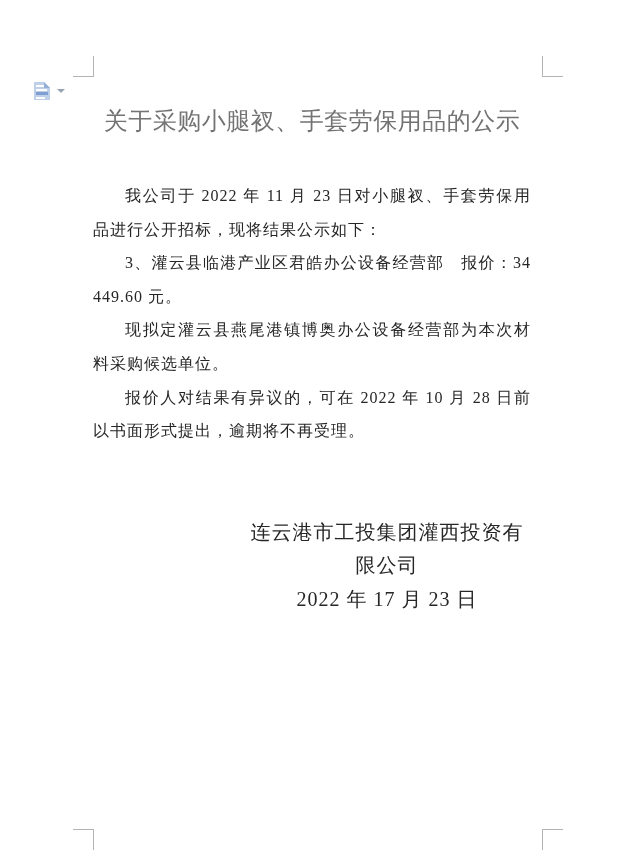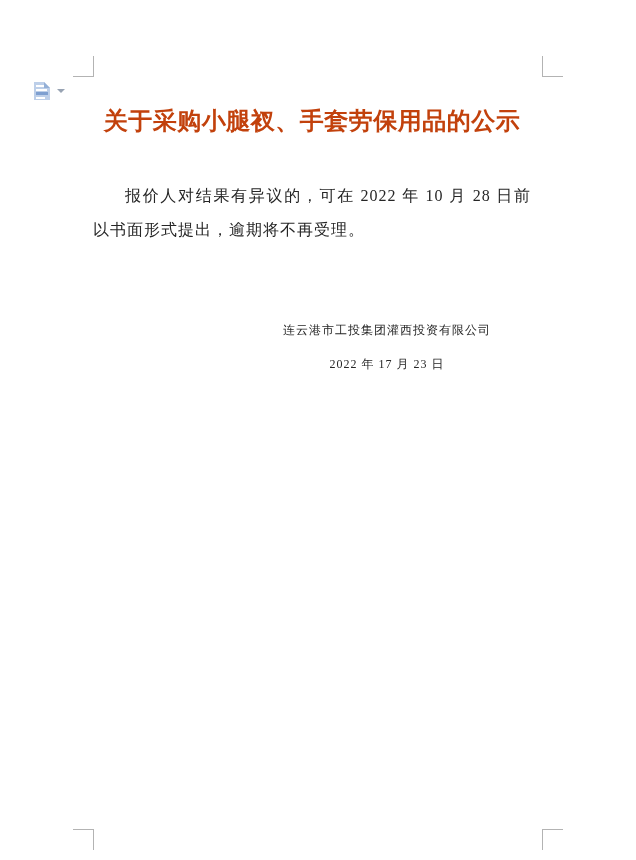--- a/index.html
+++ b/index.html
@@ -25,29 +25,29 @@
   .paste-doc .ln2 { top:7px;  width:11px; }
   .paste-doc .bar { position:absolute; left:2px; top:10px; width:12px; height:3px; background:#7e9fd0; }
   .paste-doc .ln3 { top:15px; width:9px; }
   .fold-cut  { position:absolute; top:0; right:0; width:0; height:0; border-top:6px solid #ffffff; border-left:6px solid transparent; }
   .fold      { position:absolute; top:0; right:0; width:0; height:0; border-bottom:6px solid #93afd6; border-right:6px solid transparent; }
   .paste-caret { display:block; width:0; height:0; border-left:4px solid transparent; border-right:4px solid transparent; border-top:4px solid #98a3b3; }
 
   
   .doc-body { position:absolute; left:93px; top:105px; width:438px; }
   .doc-title {
-    margin:0 0 41px 0; font-size:24px; line-height:33px; font-weight:bold;
-    text-align:center; letter-spacing:0.5px; color:#c2410c;
+    margin:0 0 41px 0; font-size:24px; line-height:33px; font-weight:normal;
+    text-align:center; letter-spacing:0.5px; color:#737373;
   }
   p.para {
     margin:0; font-size:16px; line-height:33.6px; letter-spacing:1px;
     text-align:justify; text-indent:2em; word-break:break-all;
   }
   .signature { width:276px; margin:68px 6px 0 auto; text-align:center; }
-  .signature div { font-size:12px; line-height:33.6px; letter-spacing:1px; }
+  .signature div { font-size:20px; line-height:33.6px; letter-spacing:1px; }
 </style>
 </head>
 <body>
 
 <div class="page">
 
   <span class="crop tl"></span>
   <span class="crop tr"></span>
   <span class="crop bl"></span>
   <span class="crop br"></span>
@@ -60,20 +60,23 @@
       <span class="ln ln3"></span>
       <span class="fold-cut"></span>
       <span class="fold"></span>
     </span>
     <span class="paste-caret"></span>
   </div>
 
   <div class="doc-body">
     <h1 class="doc-title">关于采购小腿衩、手套劳保用品的公示</h1>
 
+    <p class="para">我公司于 2022 年 11 月 23 日对小腿衩、手套劳保用品进行公开招标，现将结果公示如下：</p>
+    <p class="para">3、灌云县临港产业区君皓办公设备经营部　报价：34449.60 元。</p>
+    <p class="para">现拟定灌云县燕尾港镇博奥办公设备经营部为本次材料采购候选单位。</p>
     <p class="para">报价人对结果有异议的，可在 2022 年 10 月 28 日前以书面形式提出，逾期将不再受理。</p>
 
     <div class="signature">
       <div>连云港市工投集团灌西投资有限公司</div>
       <div>2022 年 17 月 23 日</div>
     </div>
   </div>
 
 </div>
 

